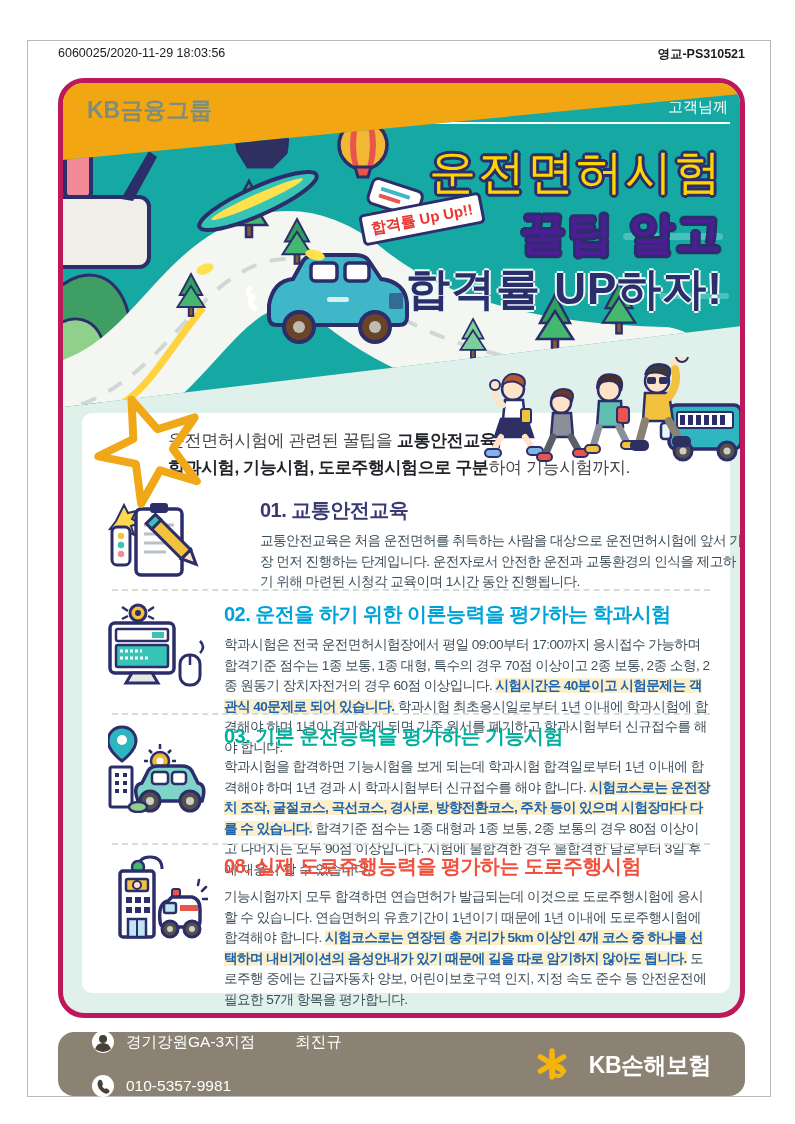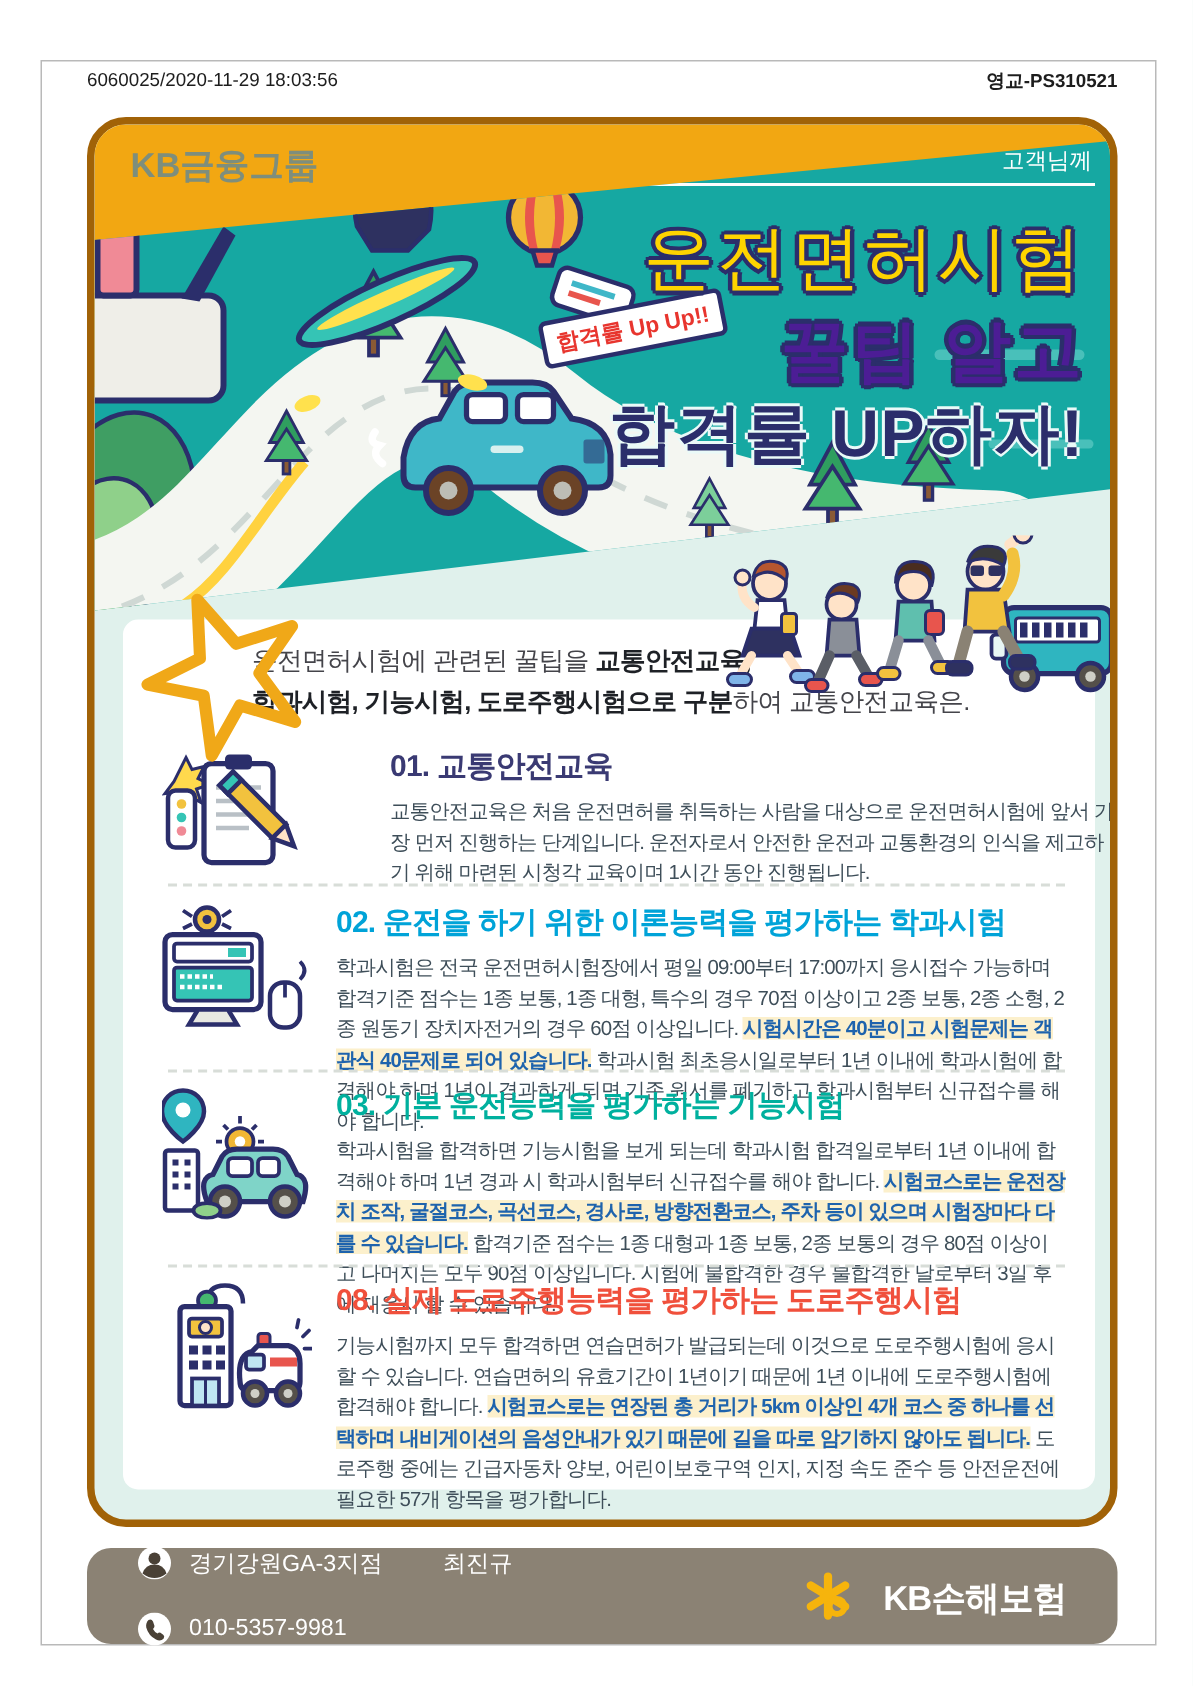--- a/index.html
+++ b/index.html
@@ -4,21 +4,21 @@
 <style>
   html,body{margin:0;padding:0;background:#fff;}
   *{box-sizing:border-box;}
   body{font-family:"Liberation Sans","DejaVu Sans",sans-serif;}
   .page{position:relative;width:795px;height:1124px;background:#fff;overflow:hidden;}
   .sheet-border{position:absolute;left:27px;top:40px;width:744px;height:1057px;border:1px solid #b9b9b9;background:#fff;}
   .meta-row{position:absolute;left:58px;top:46px;width:687px;display:flex;justify-content:space-between;font-size:12.5px;color:#1d1d1d;}
   .doc-code{font-weight:bold;}
 
   
-  .card{position:absolute;left:58px;top:78px;width:687px;height:940px;border:5px solid #a16207;border-radius:26px;background:#e0f1ec;overflow:hidden;}
+  .card{position:absolute;left:58px;top:78px;width:687px;height:940px;border:5px solid #be185d;border-radius:26px;background:#e0f1ec;overflow:hidden;}
   .orange-head{position:absolute;left:0;top:0;width:100%;height:175px;background:#f2a712;}
   .kb-group-logo{position:absolute;left:24px;top:12px;font-size:23px;font-weight:bold;color:#7e8e7c;letter-spacing:0;z-index:3;}
 
   .banner{position:absolute;left:0;top:0;width:687px;height:332px;background:#16a8a2;
           clip-path:polygon(0 77px,100% 10px,100% 242px,0 324px);z-index:2;}
   .recipient{position:absolute;right:22px;top:15px;color:#fff;font-size:15px;z-index:3;}
   .recipient-line{position:absolute;right:20px;top:39px;width:345px;height:2px;background:#fdfdfd;z-index:3;}
 
   .title1{position:absolute;right:27px;top:58px;font-size:47px;font-weight:normal;letter-spacing:2px;color:#ffd400;z-index:4;
     text-shadow:3px 0 #2b2e6b,-3px 0 #2b2e6b,0 3px #2b2e6b,0 -3px #2b2e6b,2px 2px #2b2e6b,-2px -2px #2b2e6b,2px -2px #2b2e6b,-2px 2px #2b2e6b;}
@@ -249,21 +249,21 @@
         <path d="M34,38 Q44,24 40,10" fill="none" stroke="#f2c23e" stroke-width="8" stroke-linecap="round"></path>
         <path d="M10,62 L4,84 M34,62 L44,80" stroke="#8a8274" stroke-width="8" stroke-linecap="round"></path>
         <rect x="-4" y="82" width="17" height="9" rx="4" fill="#2e3160" stroke="#2b2e6b" stroke-width="2"></rect>
         <rect x="38" y="78" width="17" height="9" rx="4" fill="#2e3160" stroke="#2b2e6b" stroke-width="2"></rect>
       </g>
     </svg>
 
     <div class="content-card">
       <div class="intro">
         <span>운전면허시험에 관련된 꿀팁을 </span><b>교통안전교육,</b><br>
-        <b>학과시험, 기능시험, 도로주행시험으로 구분</b><span>하여 교통안전교육은.</span>
+        <b>학과시험, 기능시험, 도로주행시험으로 구분</b><span>하여 기능시험까지.</span>
       </div>
 
       <div class="sec sec1">
         <div class="icon-box">
           <svg width="96" height="86" viewBox="0 0 96 86">
             <path d="M16,6 L20,14 L28,12 L24,20 L32,24 L23,27 L26,36 L17,31 L12,39 L10,29 L2,30 L8,22 Z" fill="#ffd94d" stroke="#2b2e6b" stroke-width="2"></path>
             <rect x="4" y="28" width="18" height="38" rx="5" fill="#fff" stroke="#2b2e6b" stroke-width="3"></rect>
             <circle cx="13" cy="37" r="3.2" fill="#f2c23e"></circle>
               <circle cx="13" cy="46" r="3.2" fill="#35c4b5"></circle>
               <circle cx="13" cy="55" r="3.2" fill="#f08a96"></circle>

